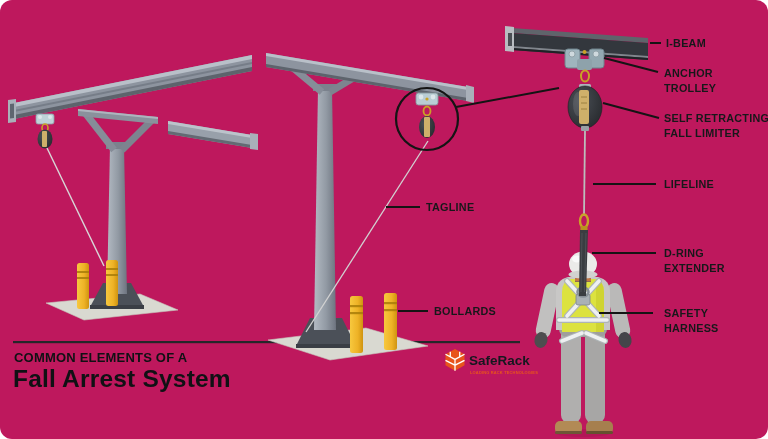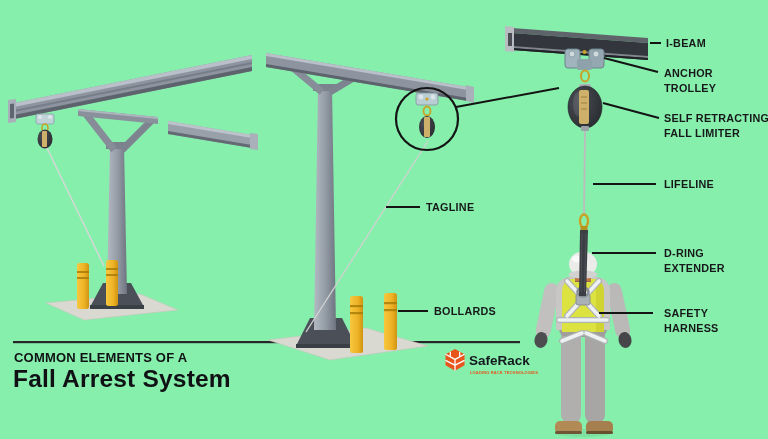--- a/index.html
+++ b/index.html
@@ -1,18 +1,18 @@
 <!DOCTYPE html>
 <html><head>
 <meta charset="utf-8">
 <title>Fall Arrest System</title>
 <style>
   html,body{margin:0;padding:0;background:#ffffff;}
-  .stage{position:relative;width:768px;height:439px;background:#86efac;overflow:hidden;
-         font-family:"Liberation Sans",sans-serif;}
+  .stage{position:relative;width:768px;height:439px;background:#be185d;overflow:hidden;
+         font-family:"Liberation Sans",sans-serif;border-radius:12px;}
   svg{display:block}
   .callout-text{font-family:"Liberation Sans",sans-serif;font-weight:700;
                 font-size:10.8px;letter-spacing:.25px;fill:#17181a;}
   .title-eyebrow{font-family:"Liberation Sans",sans-serif;font-weight:700;
                  font-size:13px;letter-spacing:.2px;fill:#101114;}
   .title-main{font-family:"Liberation Sans",sans-serif;font-weight:700;
               font-size:24.5px;letter-spacing:.2px;fill:#101114;}
   .brand-name{font-family:"Liberation Sans",sans-serif;font-weight:700;
               font-size:13.5px;fill:#15181f;}
   .brand-tagline{font-family:"Liberation Sans",sans-serif;font-weight:700;

